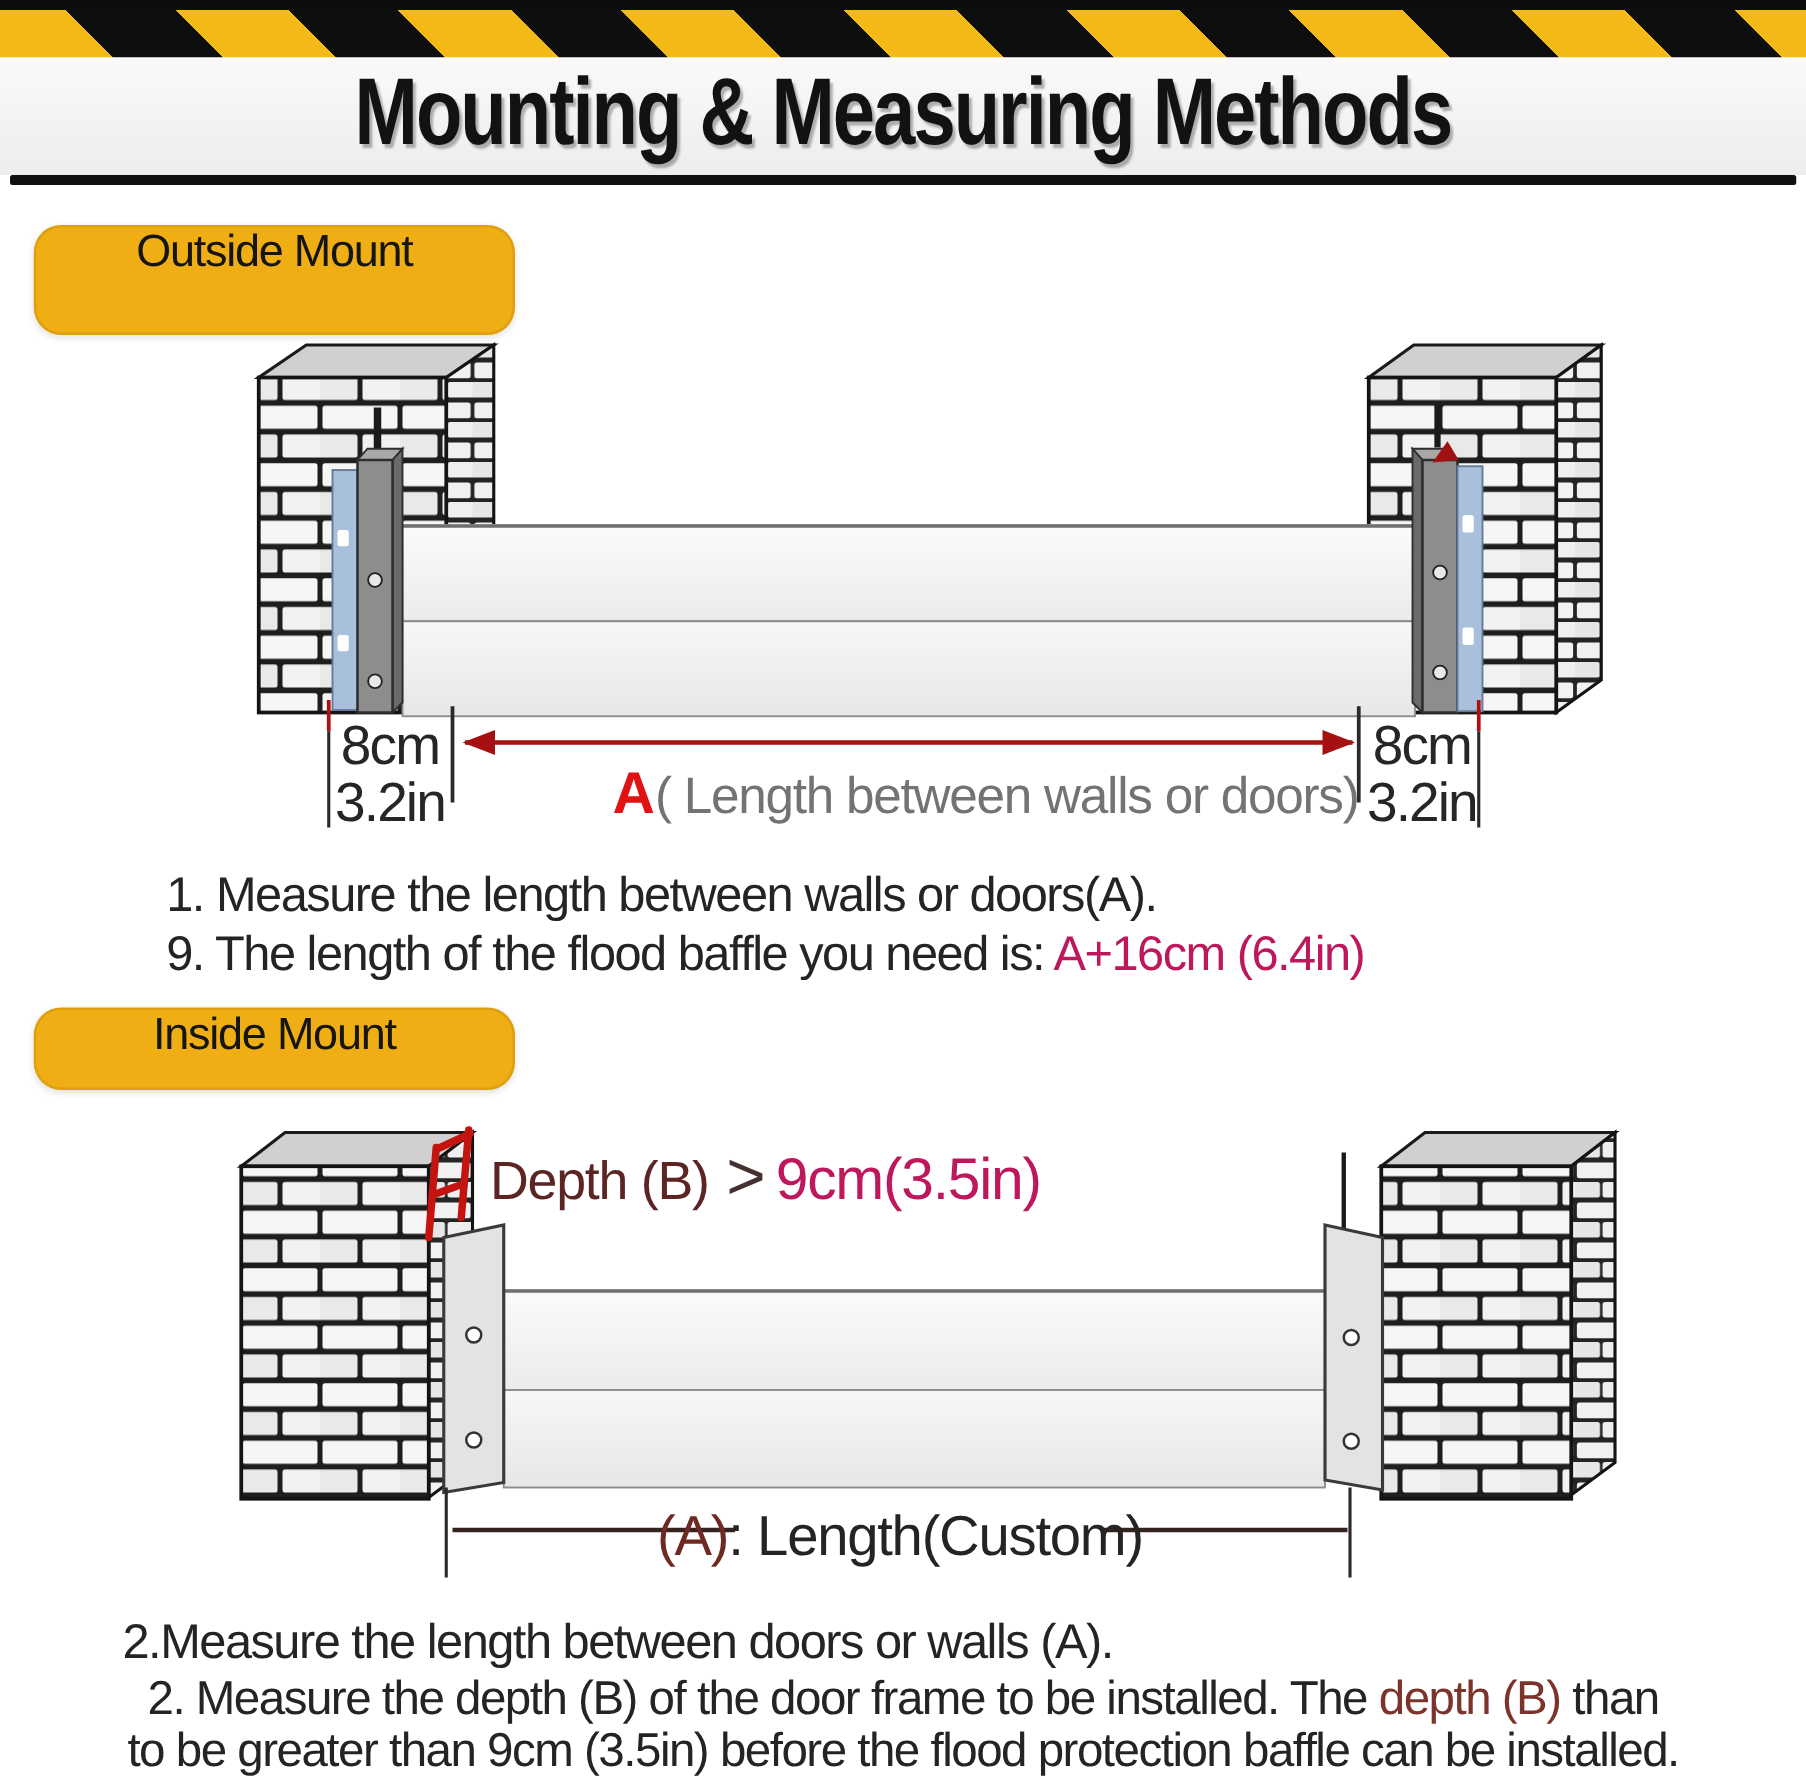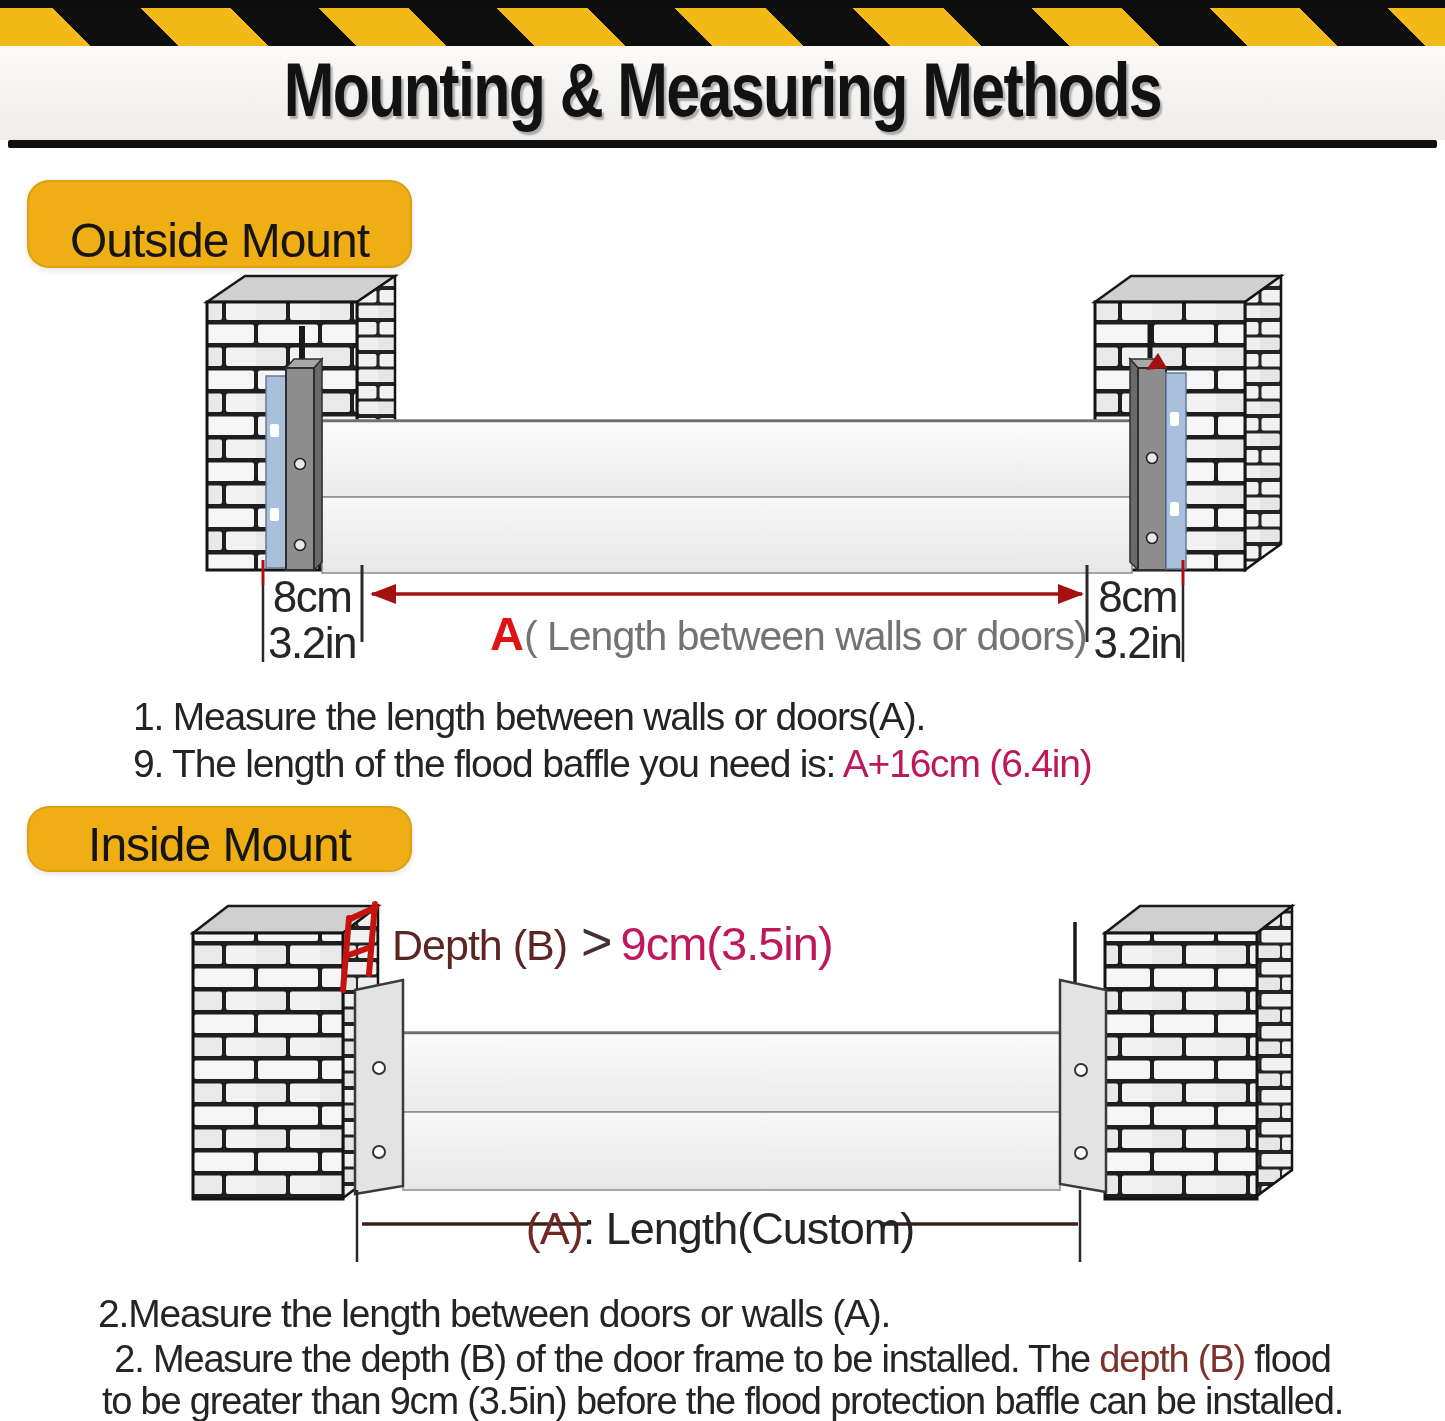--- a/index.html
+++ b/index.html
@@ -11,21 +11,21 @@
   .banner-topbar{left:0;top:0;width:1445px;height:8px;background:#0c0c0c;}
   .banner-stripes{left:0;top:8px;width:1445px;height:38px;
     background:repeating-linear-gradient(45deg,#f3b917 0 64px,#0e0e0e 64px 126px);}
   .banner-white{left:0;top:46px;width:1445px;height:94px;
     background:linear-gradient(#fbfaf9,#eeedeb);display:flex;justify-content:center;}
   .banner-title{font-size:76px;font-weight:700;letter-spacing:-2px;color:#121212;
     transform:scaleX(0.8);white-space:nowrap;text-shadow:3px 3px 2px rgba(40,40,40,.35);}
   .banner-rule{left:8px;top:140px;width:1429px;height:8px;background:#101010;border-radius:2px;}
   
   .mount-label{width:385px;height:88px;background:#efae14;border-radius:22px;
-    display:flex;align-items:flex-end;justify-content:center;font-size:48px;color:#151515;
+    display:flex;align-items:flex-start;justify-content:center;font-size:36px;color:#151515;
     letter-spacing:-1px;box-shadow:inset 0 0 0 2px rgba(175,118,0,.25), 0 2px 6px rgba(0,0,0,.12);}
   
   .dimtxt{font-size:44px;color:#262626;letter-spacing:-1.5px;text-align:center;width:100px;}
   .steps{font-size:39px;color:#242424;letter-spacing:-1.2px;line-height:47px;white-space:nowrap;}
   .maroon{color:#be185d;}
   .arrow-row{display:flex;align-items:baseline;white-space:nowrap;}
   .arrow-a{font-size:47px;font-weight:700;color:#e01212;letter-spacing:0;}
   .arrow-lbl{font-size:41px;color:#737373;letter-spacing:-1px;}
   .depth-row{display:flex;align-items:baseline;white-space:nowrap;}
   .depth-lbl{font-size:43px;color:#5c2523;letter-spacing:-1px;}
@@ -219,16 +219,16 @@
 </div>
 
 <div class="abs len-lbl" style="left:430px;top:1203px;z-index:1;">
   <span class="len-a">(A)</span><span class="len-rest">: Length(Custom)</span>
 </div>
 
 <div class="abs steps" style="left:98px;top:1290px;z-index:1;">2.Measure the length between doors or walls (A).</div>
 
 <div class="abs bottom-para" style="z-index:1;">
   <div>
-    <span>2. Measure the depth (B) of the door frame to be installed. The </span><span class="bottom-hl">depth (B)</span><span> flood</span>
+    <span>2. Measure the depth (B) of the door frame to be installed. The </span><span class="bottom-hl">depth (B)</span><span> than</span>
   </div>
   <div>to be greater than 9cm (3.5in) before the flood protection baffle can be installed.</div>
 </div>
 
 </body></html>

